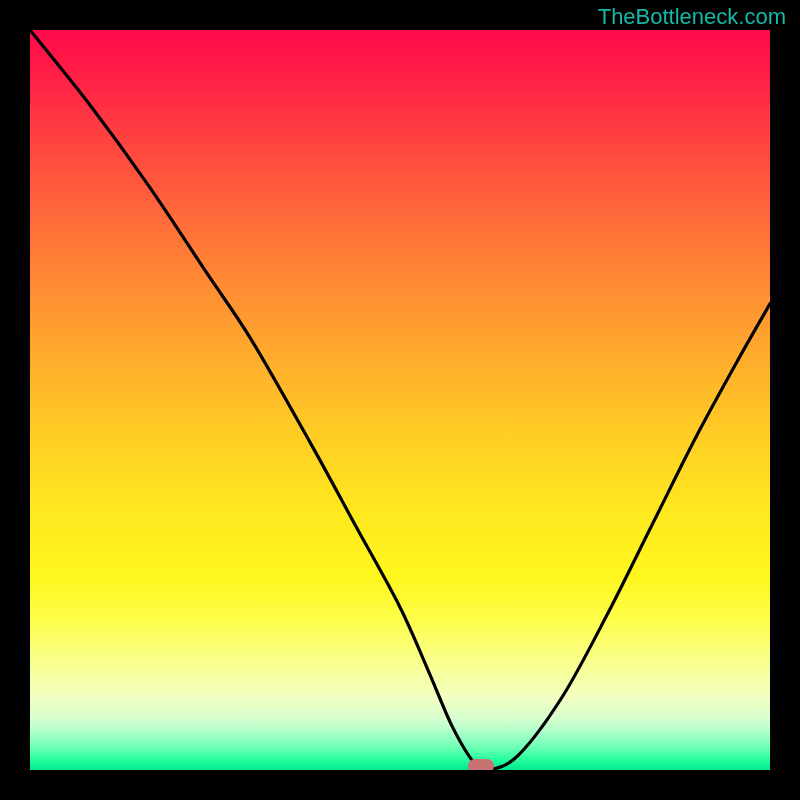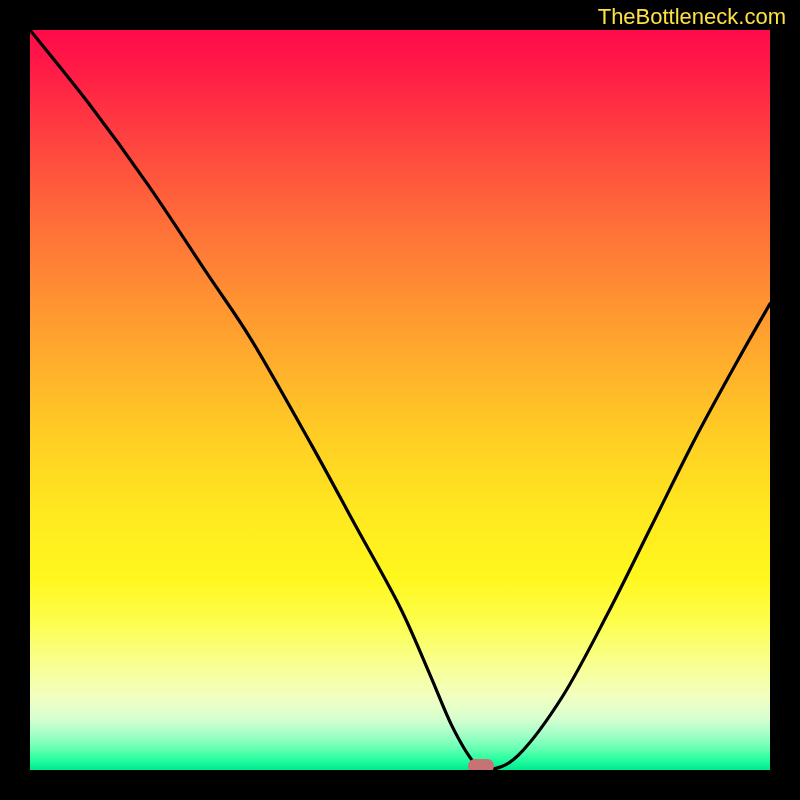--- a/index.html
+++ b/index.html
@@ -8,21 +8,21 @@
     width: 800px;
     height: 800px;
     background: #000;
     position: relative;
     font-family: Arial, sans-serif;
   }
   .watermark {
     position: absolute;
     top: 4px;
     right: 14px;
-    color: #fde047;
+    color: #14b8a6;
     font-size: 22px;
     font-weight: 500;
     z-index: 10;
   }
   .plot-area {
     position: absolute;
     left: 30px;
     top: 30px;
     width: 740px;
     height: 740px;

